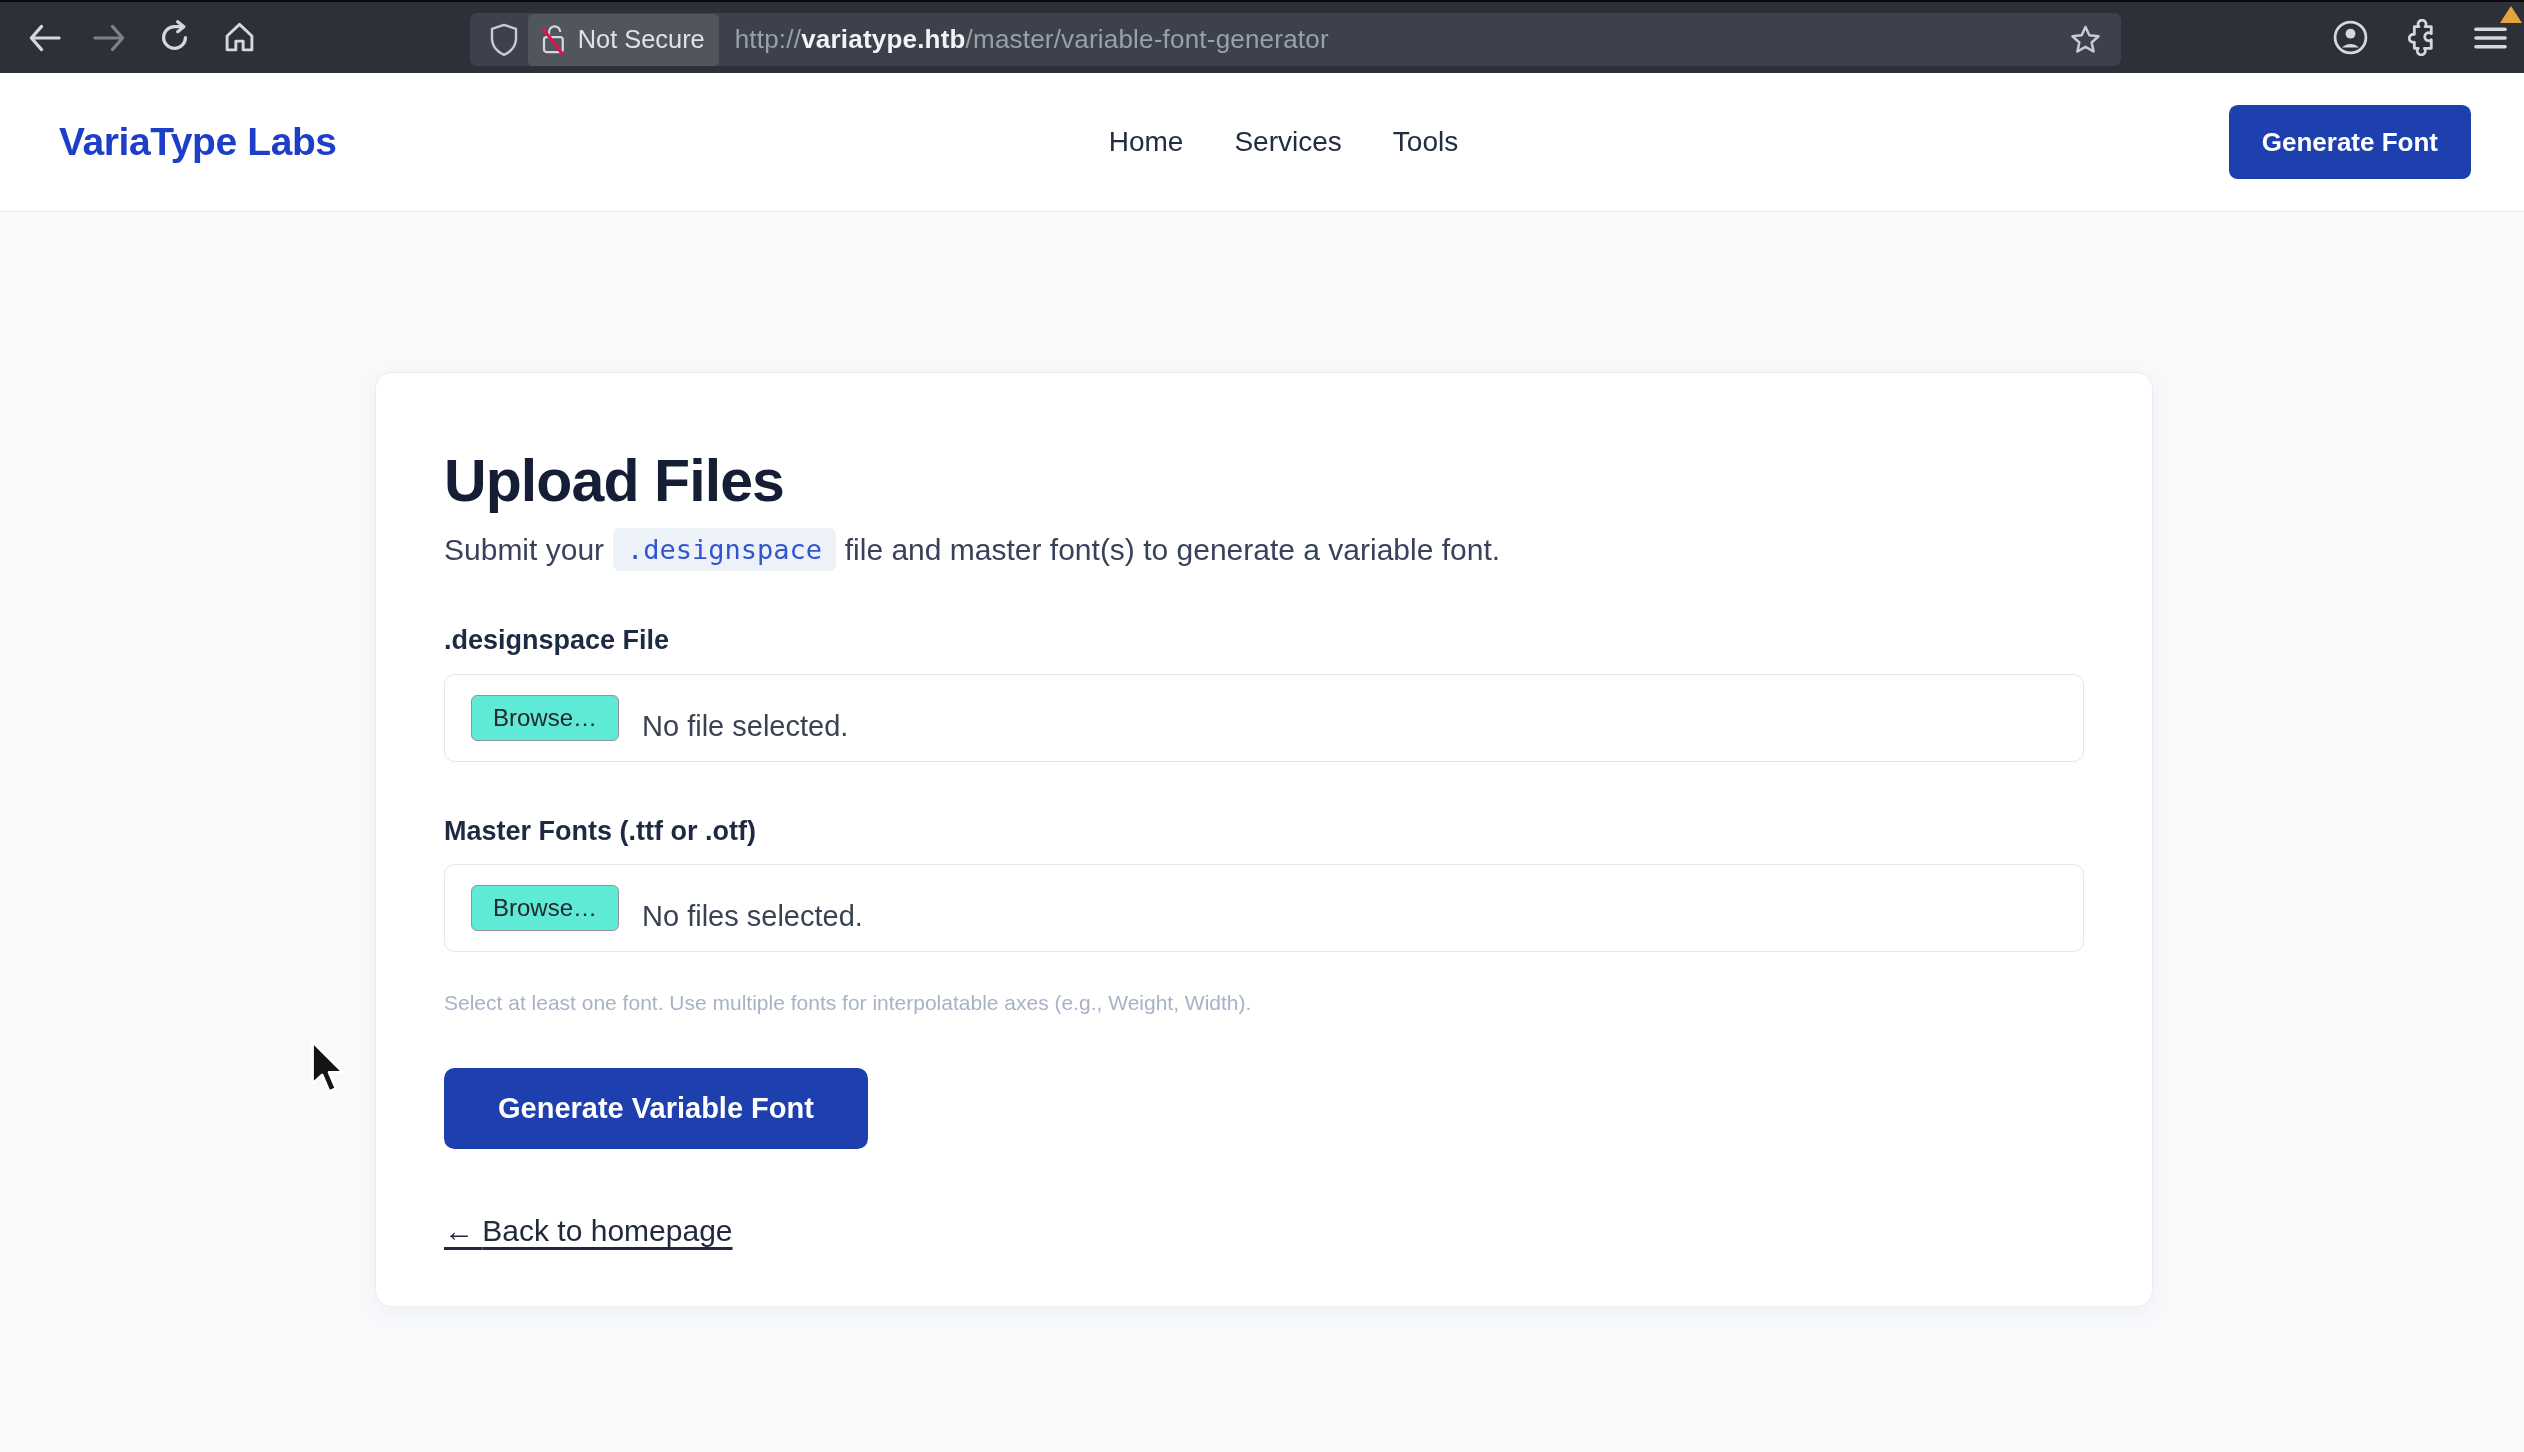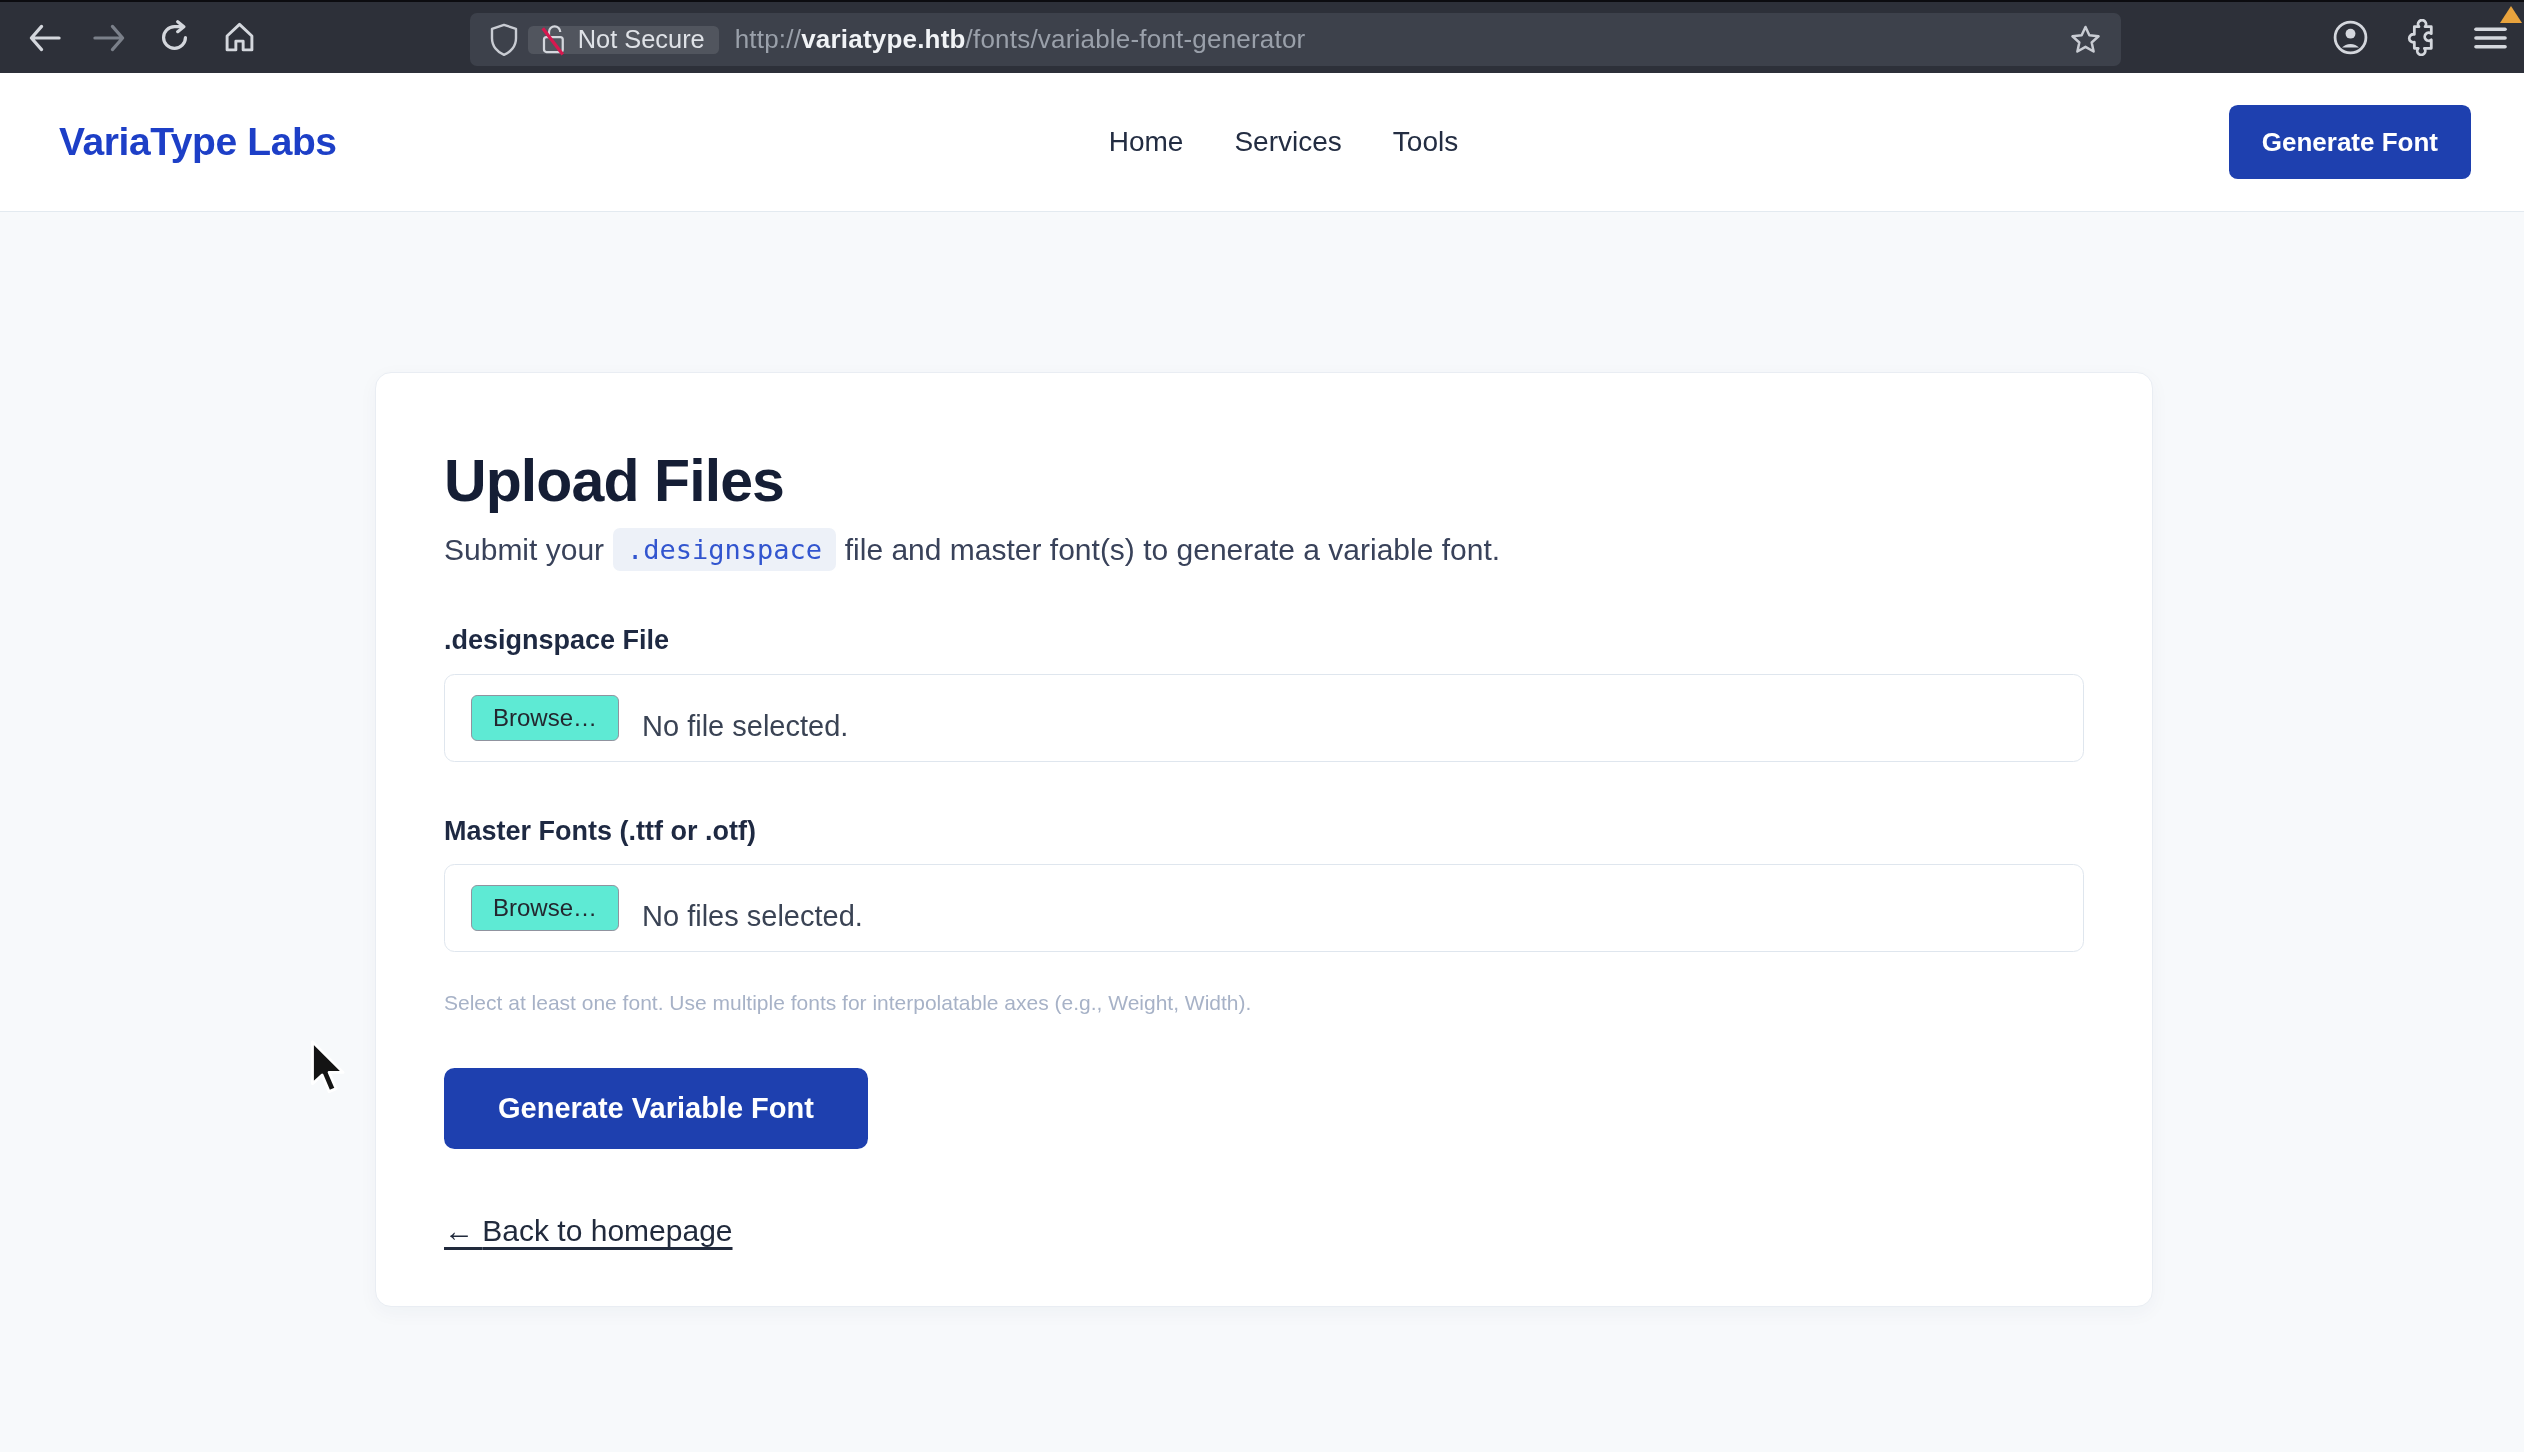--- a/index.html
+++ b/index.html
@@ -21,21 +21,21 @@
     border-radius:5.3px; cursor:default;
   }
   .urlbar {
     position:absolute; left:470px; width:1651px; height:53px; top:11.4px;
     background:#3d414b; border-radius:7px;
     display:flex; align-items:center; padding:0 12.3px;
   }
   .shield { margin:0 8.8px 0 5.3px; display:flex; }
   .ns-chip {
     display:flex; align-items:center; gap:8.8px;
-    background:#51555e; border-radius:5.3px; height:28px; padding:0 14px 0 10.5px;
+    background:#51555e; border-radius:5.3px; height:52px; padding:0 14px 0 10.5px;
     margin-right:16px;
   }
   .ns-chip span { font-size:25.4px; color:#dfe2e7; }
   .url-text { font-size:26px; color:#9aa0aa; letter-spacing:0.2px; white-space:nowrap; }
   .url-text .domain { color:#f1f3f6; font-weight:700; }
   .star { position:absolute; right:19.3px; top:50%; transform:translateY(-50%); display:flex; }
   .chrome-right {
     position:absolute; right:14px; top:0; height:100%;
     display:flex; align-items:center; gap:28px;
   }
@@ -140,21 +140,21 @@
       </svg>
     </div>
     <div class="ns-chip">
       <svg width="30" height="33" viewBox="0 0 24 26">
         <rect x="4" y="11" width="15" height="12" rx="2" stroke="#d4d7dd" stroke-width="1.8" fill="none"></rect>
         <path d="M8 11 V7 A4.5 4.5 0 0 1 17 7" stroke="#d4d7dd" stroke-width="1.8" fill="none"></path>
         <line x1="3" y1="4" x2="19" y2="25" stroke="#d7184f" stroke-width="2.6"></line>
       </svg>
       <span>Not Secure</span>
     </div>
-    <div class="url-text"><span>http://</span><span class="domain">variatype.htb</span><span>/fonts/variable-font-generator</span></div>
+    <div class="url-text"><span>http://</span><span class="domain">variatype.htb</span><span>/master/variable-font-generator</span></div>
     <div class="star">
       <svg width="33" height="33" viewBox="0 0 24 24">
         <path d="M12 2.5 L14.8 8.6 L21.5 9.3 L16.5 13.8 L17.9 20.4 L12 17 L6.1 20.4 L7.5 13.8 L2.5 9.3 L9.2 8.6 Z" stroke="#c9ccd3" stroke-width="1.8" fill="none" stroke-linejoin="round"></path>
       </svg>
     </div>
   </div>
 
   <div class="chrome-right">
     <div class="tb-btn">
       <svg width="37" height="37" viewBox="0 0 24 24">

